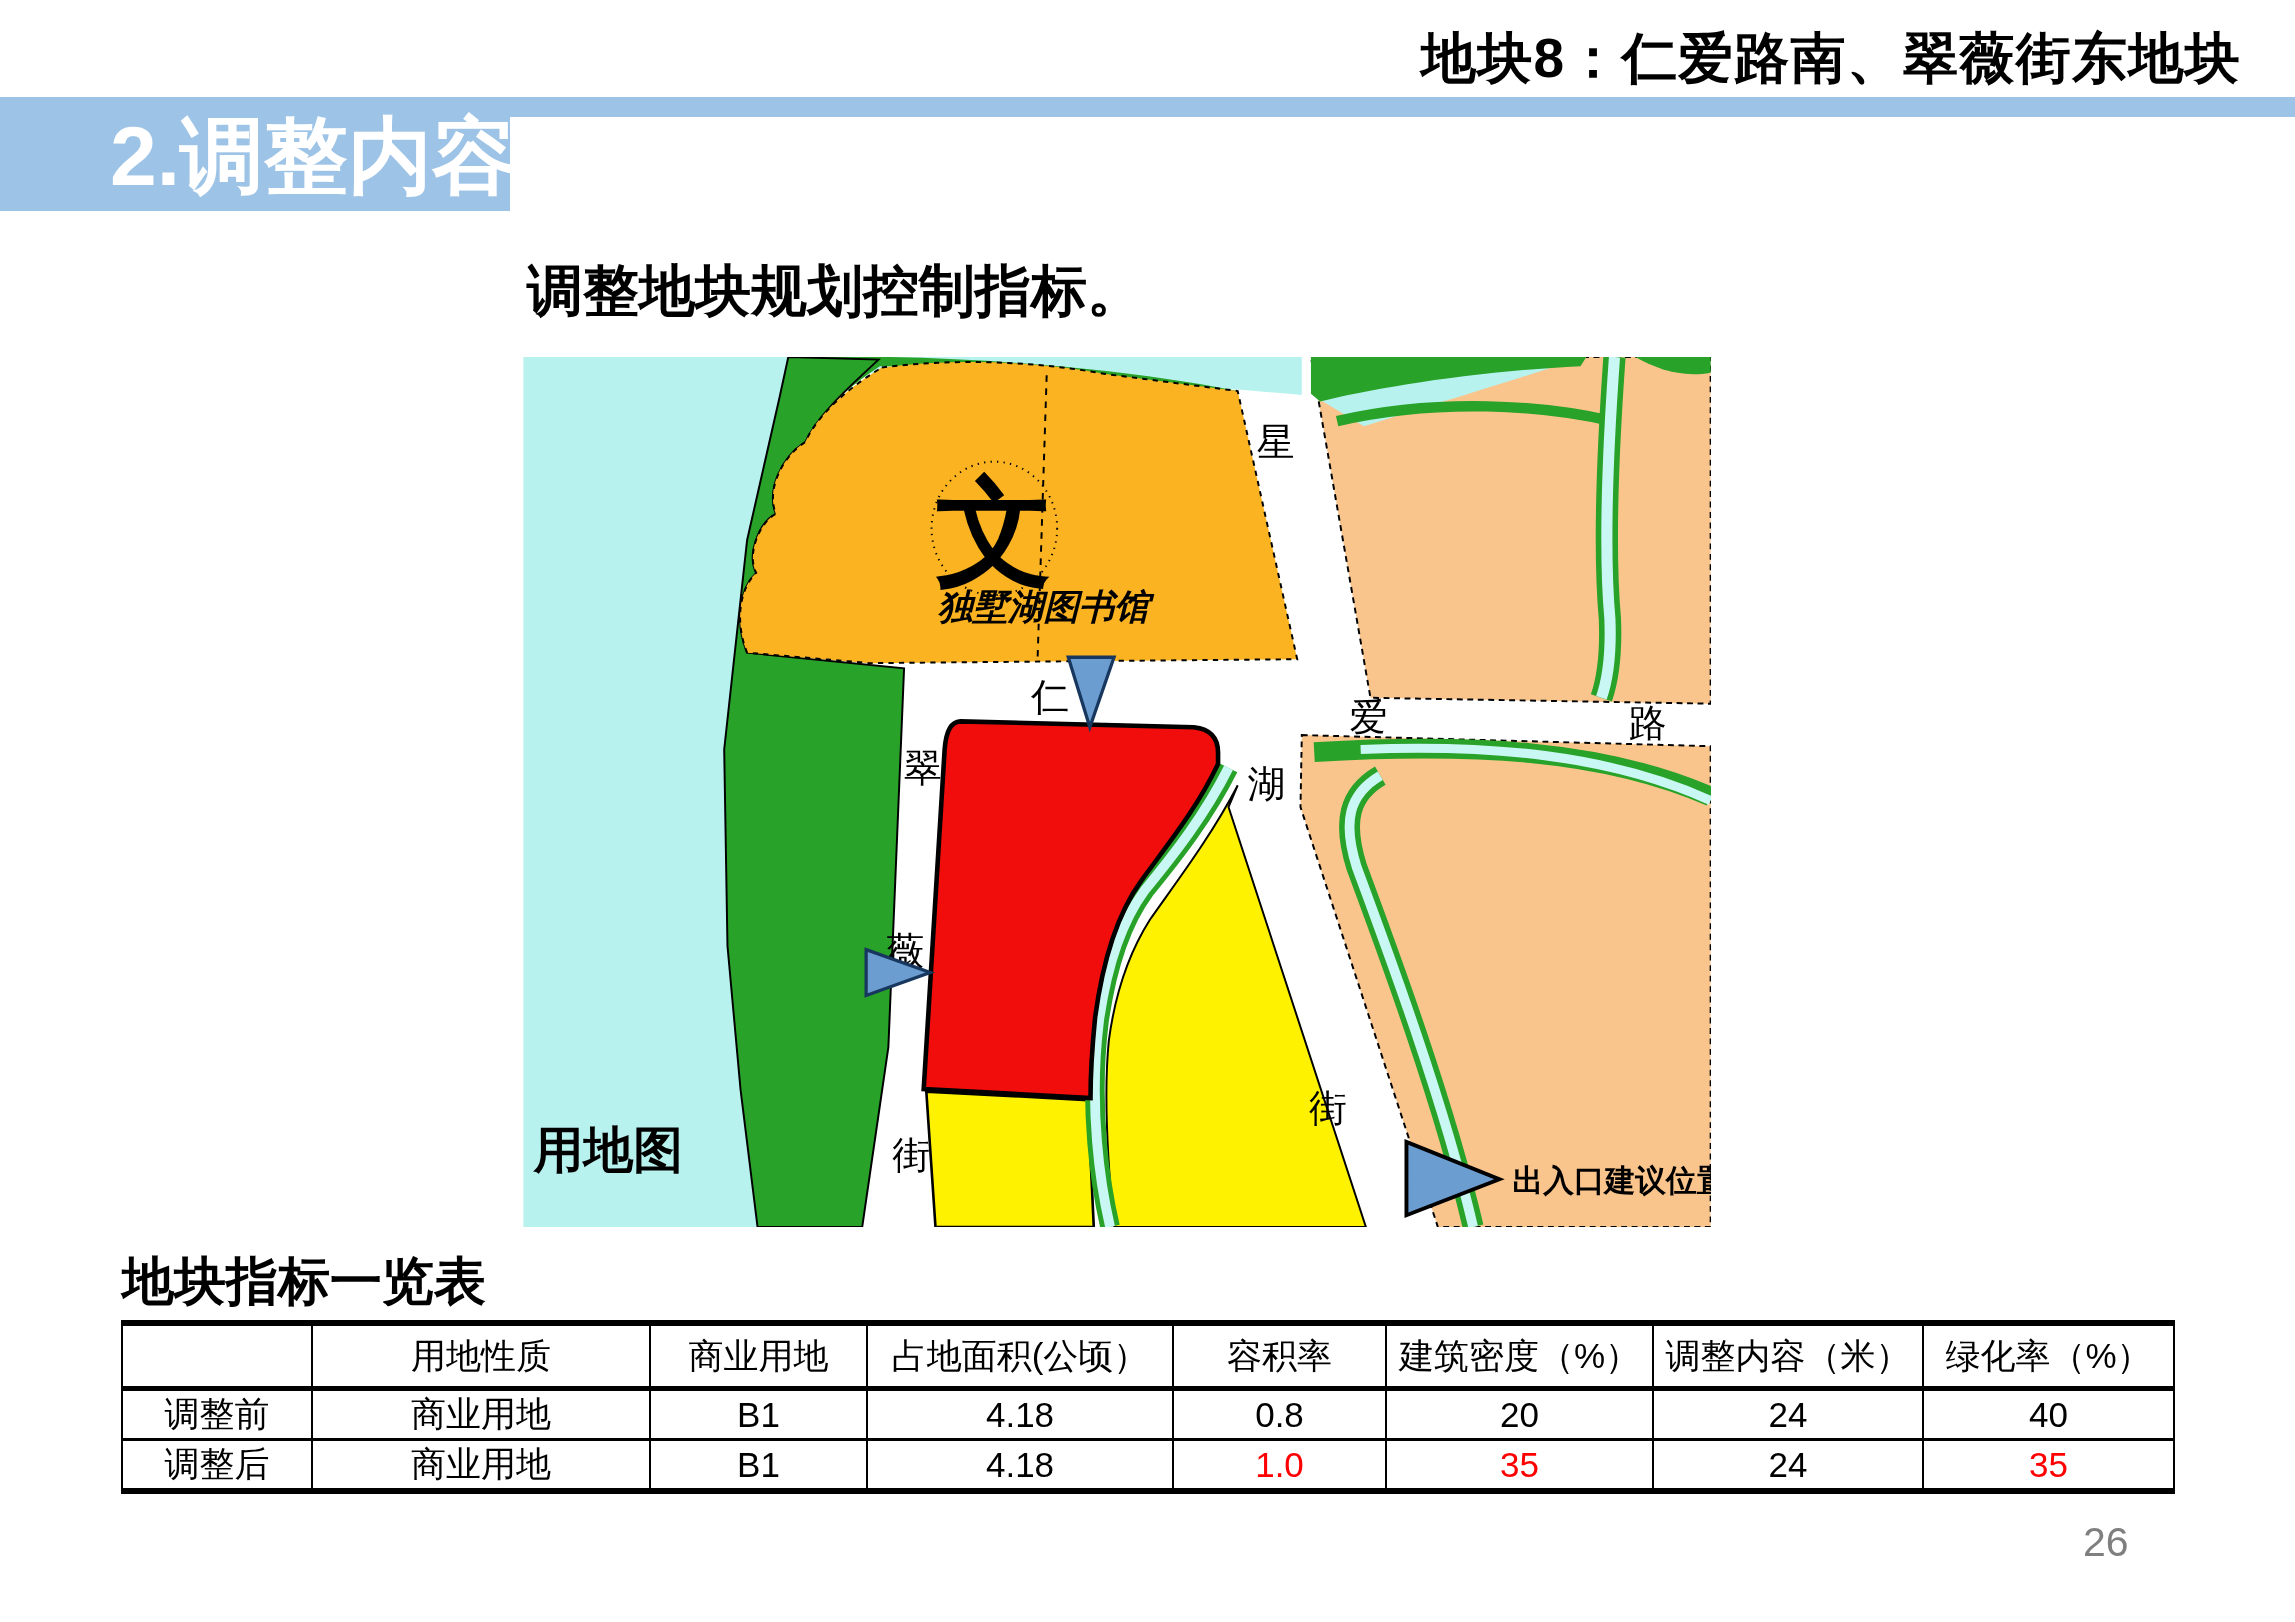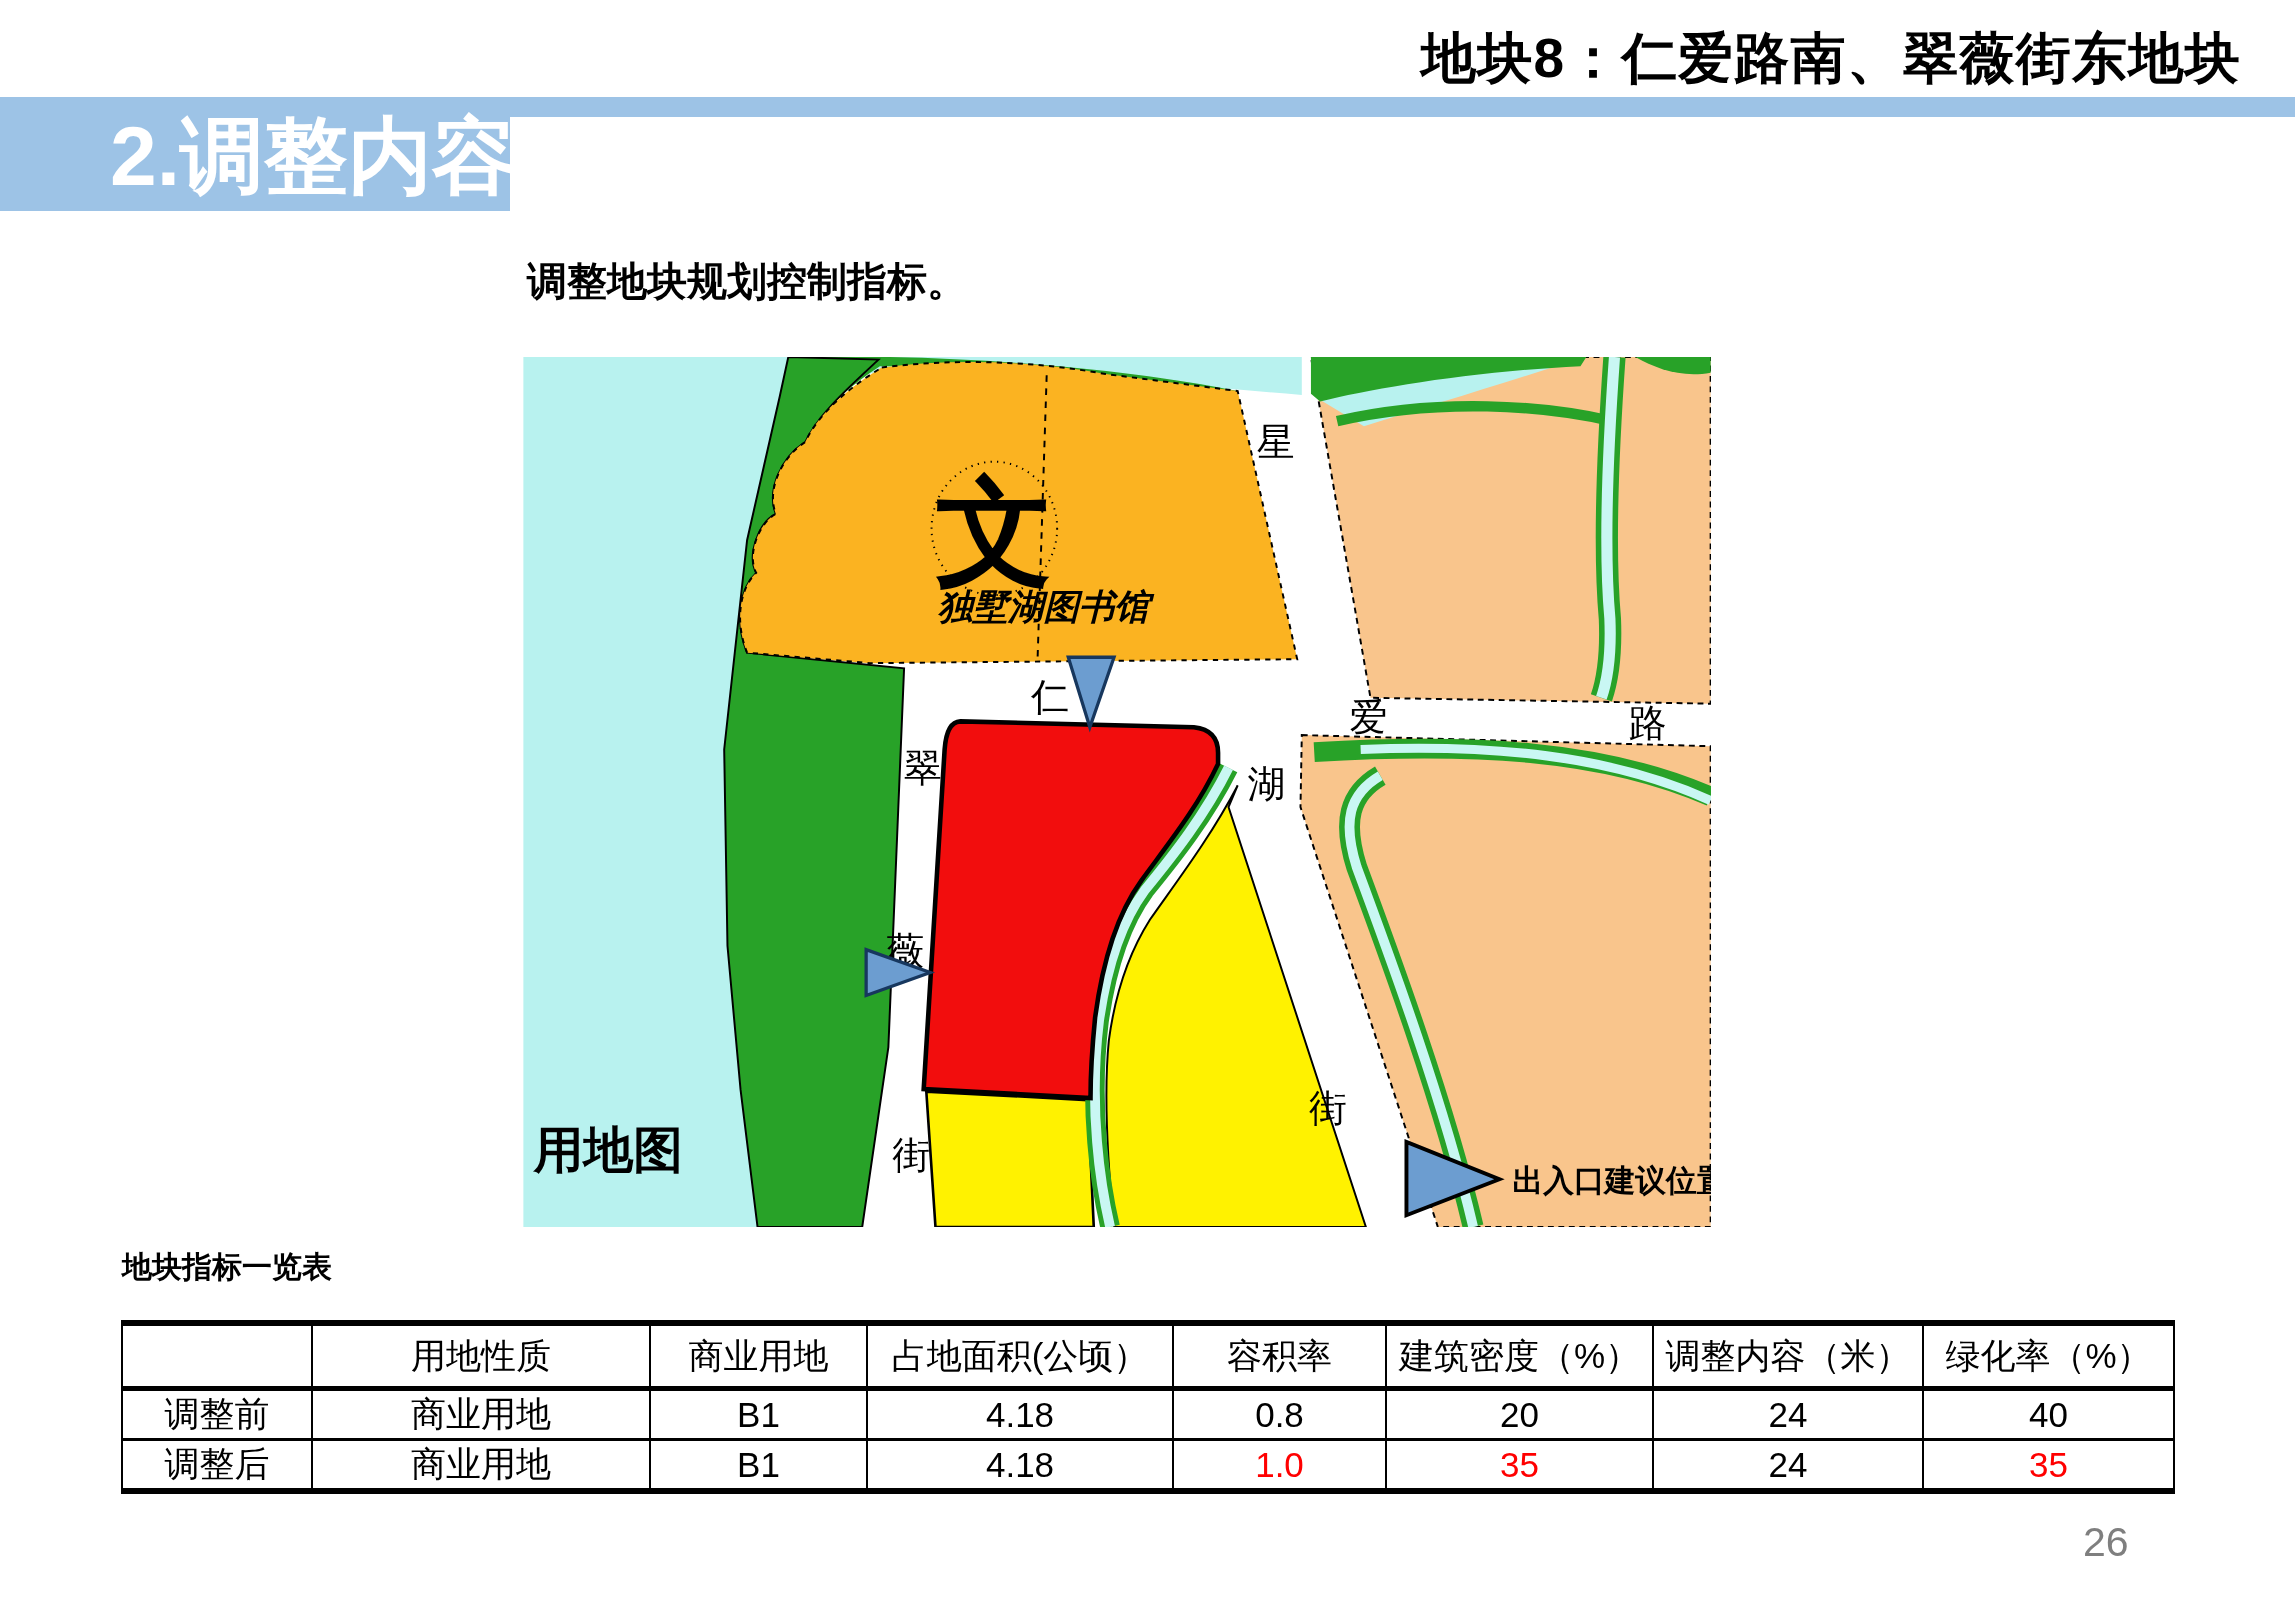--- a/index.html
+++ b/index.html
@@ -18,30 +18,30 @@
   }
   .banner{
     position:absolute; left:0; top:97px; width:510px; height:114px; background:#9DC3E6;
   }
   .banner-label{
     position:absolute; left:73px; top:0; height:114px; line-height:119px;
     font-size:84px; font-weight:700; color:#ffffff; white-space:nowrap;margin-left:37px;
   }
   .intro-text{
     position:absolute; left:527px; top:254px;
-    font-size:40px; font-weight:700; color:#000; white-space:nowrap;
+    font-size:56px; font-weight:700; color:#000; white-space:nowrap;
   }
   
   .map-wrap{ position:absolute; left:523px; top:357px; width:1188px; height:870px; }
   .map-wrap svg{ display:block; }
   .map-wrap text{ font-family:"Liberation Sans", sans-serif; fill:#000; }
   
   .table-title{
     position:absolute; left:122px; top:1247px;
-    font-size:30px; font-weight:600; color:#000; white-space:nowrap;
+    font-size:52px; font-weight:600; color:#000; white-space:nowrap;
   }
   table.spec{
     position:absolute; left:121px; top:1320px;
     border-collapse:collapse; table-layout:fixed; width:1877px;
     border-top:6.5px solid #000; border-bottom:6.5px solid #000;
     border-left:2.6px solid #000; border-right:2.6px solid #000;
     font-size:35px; color:#000;
   }
   table.spec th, table.spec td{
     border:2.6px solid #000; text-align:center; vertical-align:middle;

